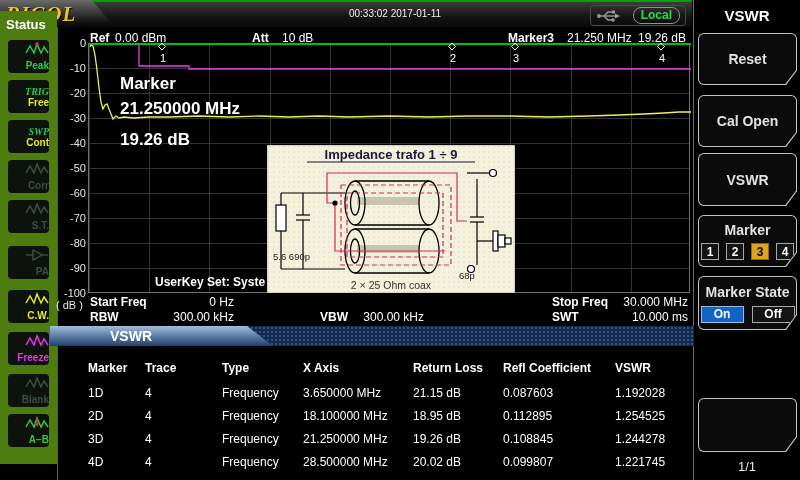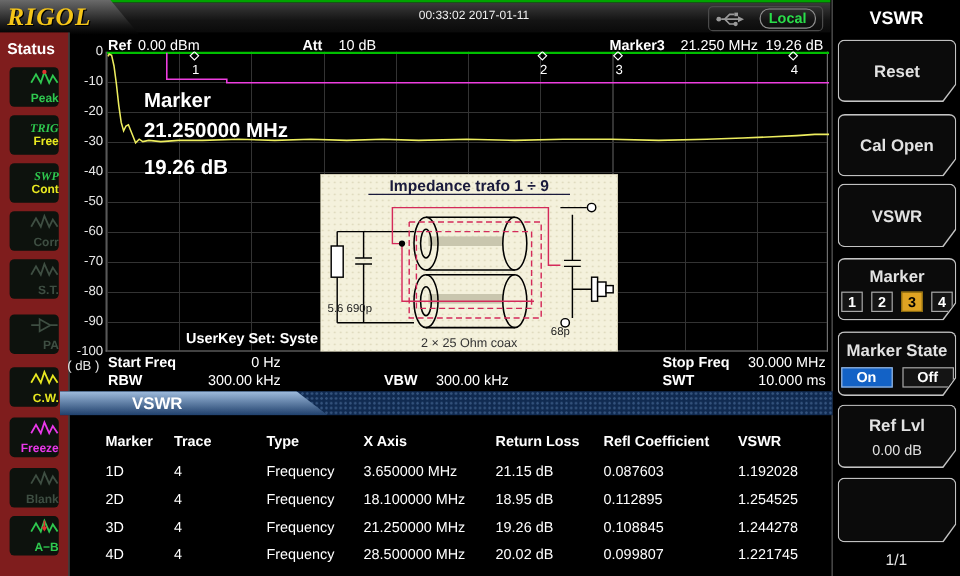--- a/index.html
+++ b/index.html
@@ -17,21 +17,21 @@
     font-weight:bold; font-style:italic; font-size:21px; color:#f5c518;
     text-shadow:1px 1px 0 #000; letter-spacing:1px; }
   .clock { position:absolute; left:300px; top:6px; width:190px; text-align:center;
     font-size:10px; color:#f0f0f0; }
   .conn-box { position:absolute; right:6px; top:3px; height:21px; border:1px solid #4a4a4a;
     border-radius:4px; display:flex; align-items:center; gap:11px; padding:0 5px; }
   .local-badge { border:1px solid #909090; border-radius:8px; padding:0 7px;
     color:#2ade4a; font-size:12px; font-weight:bold; line-height:15px; }
 
   
-  .statusbar { position:absolute; left:0; top:27px; width:57px; height:453px; background:#7f1d1d; }
+  .statusbar { position:absolute; left:0; top:11px; width:57px; height:453px; background:#4d7c0f; }
   .statusbar .hdr { position:absolute; left:6px; top:6px; font-size:13px; font-weight:bold; color:#fff; }
   .sicon { position:absolute; left:8px; width:41px; height:33px; background:#0d120d;
     border-radius:4px; display:flex; flex-direction:column; align-items:flex-end;
     justify-content:center; gap:1px; }
   .sicon .lbl { font-size:10px; font-weight:bold; line-height:10px; }
   .sicon .toplbl { font-size:10px; font-weight:bold; font-style:italic;
     font-family:"Liberation Serif", serif; line-height:11px; }
   .vsep { position:absolute; left:57px; top:27px; width:1px; height:453px; background:#565656; }
   .rsep { position:absolute; left:693px; top:0; width:1px; height:480px; background:#6a6a6a; }
 
@@ -404,25 +404,19 @@
     </div>
     <div class="skey" style="top:276px; height:54px;">
       <div class="in">
         <span>Marker State</span>
         <div class="onoff-row">
           <div class="onoff active">On</div>
           <div class="onoff">Off</div>
         </div>
       </div>
     </div>
-    <div class="skey" style="top:337px; height:53px;">
-      <div class="in">
-        <span>Ref Lvl</span>
-        <span style="font-weight:normal; font-size:12px; margin-top:6px;">0.00 dB</span>
-      </div>
-    </div>
     <div class="skey" style="top:398px; height:54px;">
       <div class="in"></div>
     </div>
 
     <div class="page-num">1/1</div>
   </div>
 </div>
 
 </body></html>

